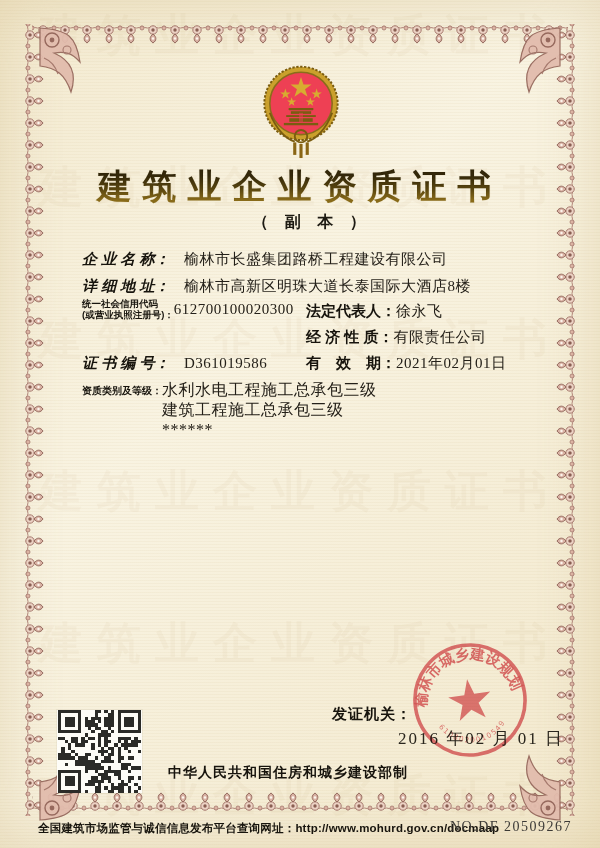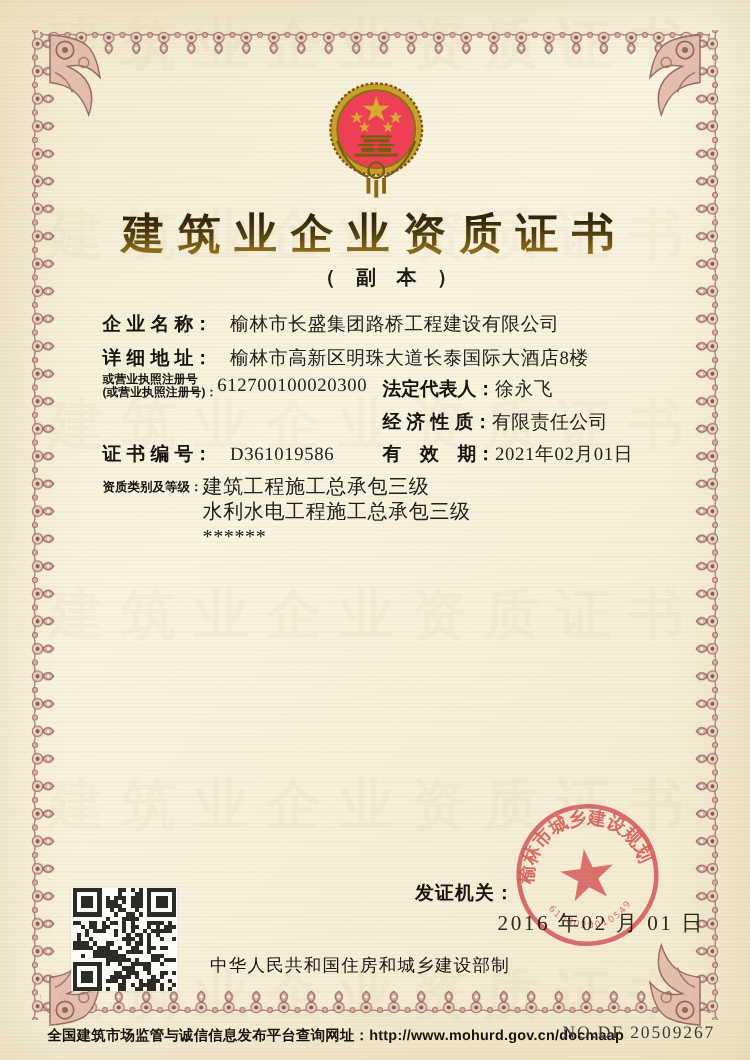--- a/index.html
+++ b/index.html
@@ -19,33 +19,33 @@
   .emblem{position:absolute;left:262px;top:64px;}
   .title{position:absolute;left:0;top:164px;width:600px;text-align:center;
       font-family:"Liberation Serif",serif;font-weight:bold;font-size:34px;letter-spacing:11px;
       background:linear-gradient(180deg,#171204 25%,#4a3a0c 55%,#8a6d1a 80%,#6b540f);
       -webkit-background-clip:text;background-clip:text;color:transparent;
       text-shadow:0 0 1px rgba(138,109,26,.25);}
   .subtitle{position:absolute;left:0;top:212px;width:600px;text-align:center;
       font-weight:bold;font-size:16px;letter-spacing:6px;color:#1d1a12;padding-left:12px;}
   .row{position:absolute;white-space:nowrap;}
   .lbl{display:inline-block;font-weight:bold;color:#17140d;font-size:15px;}
-  .lbl-w{width:102px;}
+  .lbl-w{width:102px;font-style:italic;}
   .val{font-family:"Liberation Serif",serif;font-size:15px;color:#242019;letter-spacing:.5px;}
   .lbl-small{display:inline-block;vertical-align:middle;font-weight:bold;color:#17140d;
       font-size:9.5px;line-height:11px;}
   .qual-lines{display:inline-block;vertical-align:top;}
   .qual-lines .val{display:block;font-size:16px;line-height:20px;}
   .qr{position:absolute;left:57px;top:710px;width:85px;height:83px;background:#fdfcf7;
       box-shadow:0 0 0 1px rgba(0,0,0,.04);}
   .issuer-label{position:absolute;left:332px;top:705px;font-weight:bold;font-size:15px;letter-spacing:1px;color:#17140d;}
   .issue-date{position:absolute;left:398px;top:727px;font-family:Liberation Serif, serif;
       font-size:17px;letter-spacing:2px;color:#2a261d;}
   .ministry{position:absolute;left:0;top:764px;width:600px;text-align:center;
-      font-weight:normal;font-size:14px;letter-spacing:1px;color:#17140d;padding-left:56px;box-sizing:border-box;width:520px;}
+      font-weight:bold;font-size:14px;letter-spacing:1px;color:#17140d;padding-left:56px;box-sizing:border-box;width:520px;}
   .seal{position:absolute;left:403px;top:633px;transform:rotate(-8deg);opacity:.88;mix-blend-mode:multiply;}
   .footer-note{position:absolute;left:38px;top:821px;font-weight:bold;font-size:11.5px;color:#17140d;letter-spacing:.2px;text-align:right;}
   .serial{position:absolute;left:450px;top:819px;font-family:Liberation Serif, serif;
       font-size:14px;letter-spacing:1.5px;color:#3c3a36;}
 </style>
 </head>
 <body>
 
 <div class="page">
 
@@ -134,41 +134,41 @@
 
   <div class="row" style="left:82px;top:250px">
     <span class="lbl lbl-w">企 业 名 称：</span><span class="val">榆林市长盛集团路桥工程建设有限公司</span>
   </div>
 
   <div class="row" style="left:82px;top:277px">
     <span class="lbl lbl-w">详 细 地 址：</span><span class="val">榆林市高新区明珠大道长泰国际大酒店8楼</span>
   </div>
 
   <div class="row" style="left:82px;top:298px">
-    <span class="lbl-small"><span>或营业执照注册号</span><br><span>(或营业执照注册号)：</span></span><span class="val" style="vertical-align:middle">612700100020300</span>
+    <span class="lbl-small"><span>统一社会信用代码</span><br><span>(或营业执照注册号)：</span></span><span class="val" style="vertical-align:middle">612700100020300</span>
   </div>
   <div class="row" style="left:306px;top:302px">
     <span class="lbl">法定代表人：</span><span class="val">徐永飞</span>
   </div>
 
   <div class="row" style="left:306px;top:328px">
     <span class="lbl">经 济 性 质：</span><span class="val">有限责任公司</span>
   </div>
 
   <div class="row" style="left:82px;top:354px">
     <span class="lbl lbl-w">证 书 编 号：</span><span class="val">D361019586</span>
   </div>
   <div class="row" style="left:306px;top:354px">
     <span class="lbl">有　效　期：</span><span class="val">2021年02月01日</span>
   </div>
 
   <div class="row" style="left:82px;top:380px">
     <span class="lbl" style="font-size:10px">资质类别及等级：</span><span class="qual-lines">
+      <span class="val">水利水电工程施工总承包三级</span>
       <span class="val">建筑工程施工总承包三级</span>
-      <span class="val">水利水电工程施工总承包三级</span>
       <span class="val">******</span>
     </span>
   </div>
 
   <div class="qr">
     <svg id="qr-svg" width="85" height="83" viewBox="0 0 25 25" shape-rendering="crispEdges">
         <g fill="#2b2b28">
           <rect x="11" y="0" width="1" height="1"></rect>
           <rect x="12" y="0" width="1" height="1"></rect>
           <rect x="14" y="0" width="1" height="1"></rect>

